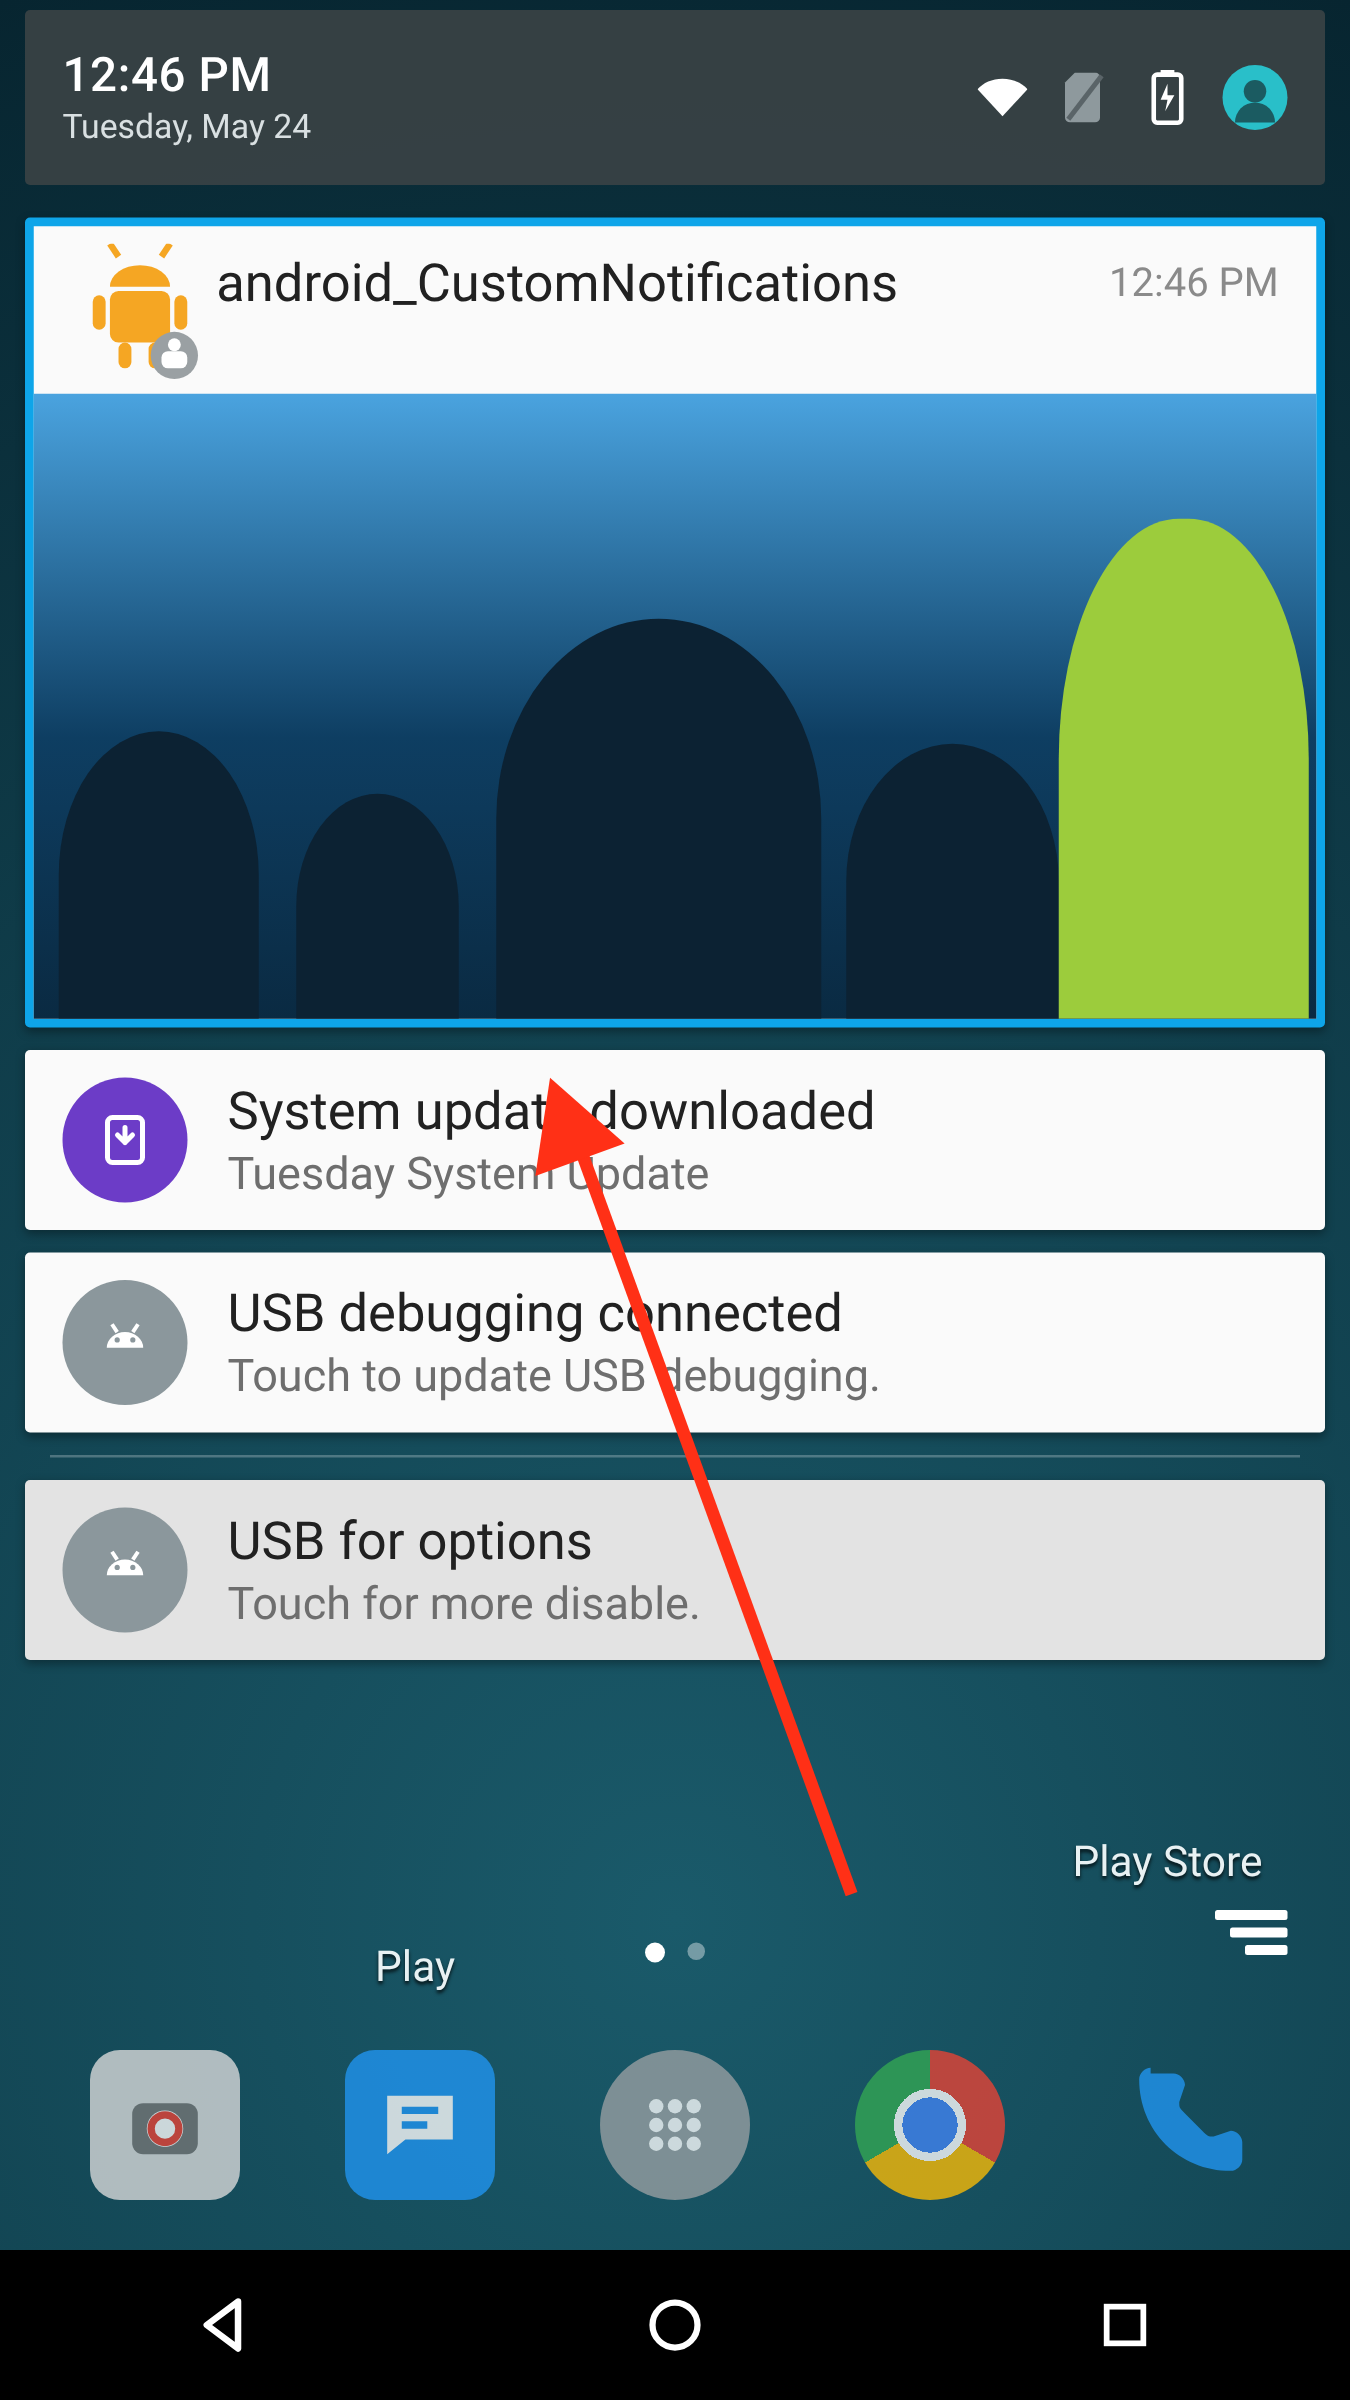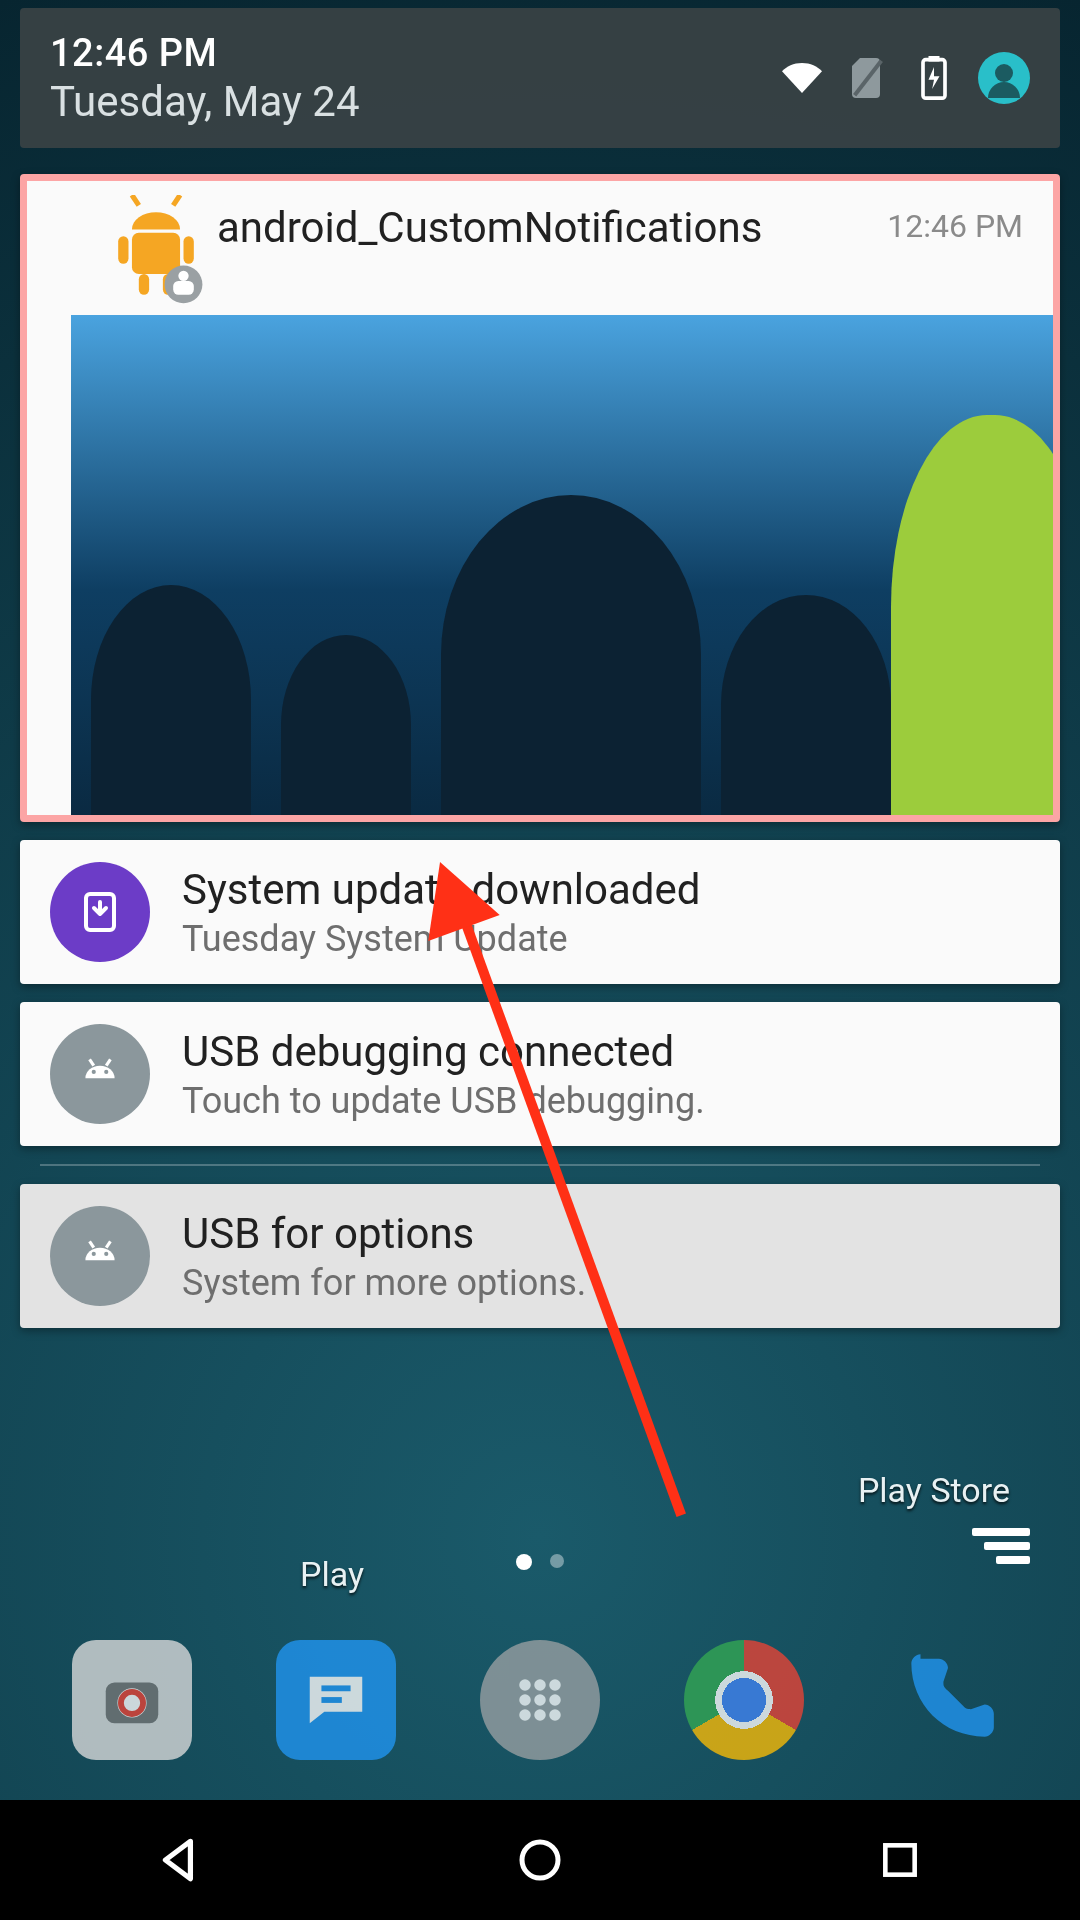--- a/index.html
+++ b/index.html
@@ -13,41 +13,41 @@
   .shade-header {
     position: absolute; left: 20px; right: 20px; top: 8px; height: 140px;
     background: rgba(56,65,69,0.95);
     border-radius: 4px;
     color: #fff;
     display: flex; align-items: center; justify-content: space-between;
     padding: 0 30px;
   }
   .shade-left { display: flex; flex-direction: column; }
   .shade-time { font-size: 38px; font-weight: 500; letter-spacing: .5px; }
-  .shade-date { font-size: 42px; font-weight: 400; color: #d9e0e2; margin-top: 2px; }
+  .shade-date { font-size: 27px; font-weight: 400; color: #d9e0e2; margin-top: 2px; }
   .shade-right { display: flex; align-items: center; gap: 22px; }
   .status-ic { width: 44px; height: 44px; display:flex; align-items:center; justify-content:center; }
   .avatar-ic { width: 52px; height: 52px; border-radius: 50%; background: #29bfc9; position: relative; }
   .avatar-ic::before { content:""; position:absolute; left:50%; top:12px; transform:translateX(-50%); width:18px; height:18px; background:#1b5b61; border-radius:50%; }
   .avatar-ic::after  { content:""; position:absolute; left:50%; bottom:6px; transform:translateX(-50%); width:32px; height:16px; background:#1b5b61; border-radius:16px 16px 0 0; }
 
   
   .notif-stack { position:absolute; left:20px; right:20px; top:174px; display:flex; flex-direction:column; gap:18px; }
   .notif { background:#fafafa; border-radius:4px; box-shadow:0 3px 8px rgba(0,0,0,.35); }
   .notif.dim { background:#e3e3e3; }
   .notif-row { display:flex; align-items:center; padding:22px 30px; gap:32px; }
   .notif-icon { width:100px; height:100px; border-radius:50%; display:flex; align-items:center; justify-content:center; flex:0 0 100px; }
   .ic-purple { background:#6c3cc7; }
   .ic-grey   { background:#8b979c; }
   .notif-texts { display:flex; flex-direction:column; flex:1; }
   .notif-title { font-size:42px; color:#212121; font-weight:400; }
   .notif-sub   { font-size:36px; color:#6e6e6e; margin-top:4px; }
 
   
-  .hl-wrap { border:7px solid #fca5a5; border-radius:4px;padding-left:44px; }
+  .hl-wrap { border:7px solid #0ea5e9; border-radius:4px; }
   .custom-head { display:flex; align-items:flex-start; padding:14px 30px 10px; }
   .custom-icon { width:110px; height:110px; flex:0 0 110px; position:relative; }
   .custom-app  { flex:1; font-size:42px; color:#212121; padding-top:8px; padding-left:6px; }
   .custom-time { font-size:32px; color:#8a8a8a; padding-top:12px; }
   .custom-img  { height:500px; background:linear-gradient(#4aa3df,#0e3e62 55%,#0a2a42); position:relative; overflow:hidden; }
 
   
   .sil { position:absolute; bottom:0; background:#0c2233; border-radius:50% 50% 0 0; }
   .sil.s1{left:20px;width:160px;height:230px}
   .sil.s2{left:210px;width:130px;height:180px}
@@ -192,21 +192,21 @@
         <svg width="50" height="50" viewBox="0 0 24 24" fill="#fff">
             <path d="M5 14a7 6 0 0 1 14 0H5z"></path>
             <circle cx="9" cy="11" r="1" fill="#8b979c"></circle>
             <circle cx="15" cy="11" r="1" fill="#8b979c"></circle>
             <line x1="7" y1="5" x2="9" y2="8" stroke="#fff" stroke-width="1.5"></line>
             <line x1="17" y1="5" x2="15" y2="8" stroke="#fff" stroke-width="1.5"></line>
           </svg>
       </div>
       <div class="notif-texts">
         <span class="notif-title">USB for options</span>
-        <span class="notif-sub">System for more options.</span>
+        <span class="notif-sub">Touch for more disable.</span>
       </div>
     </div>
   </div>
 </div>
 
 <span class="home-label" style="left:300px; top:1554px;">Play</span>
 <span class="home-label" style="right:70px; top:1470px;">Play Store</span>
 
 <div class="pg-dots">
   <span class="dot active"></span>

